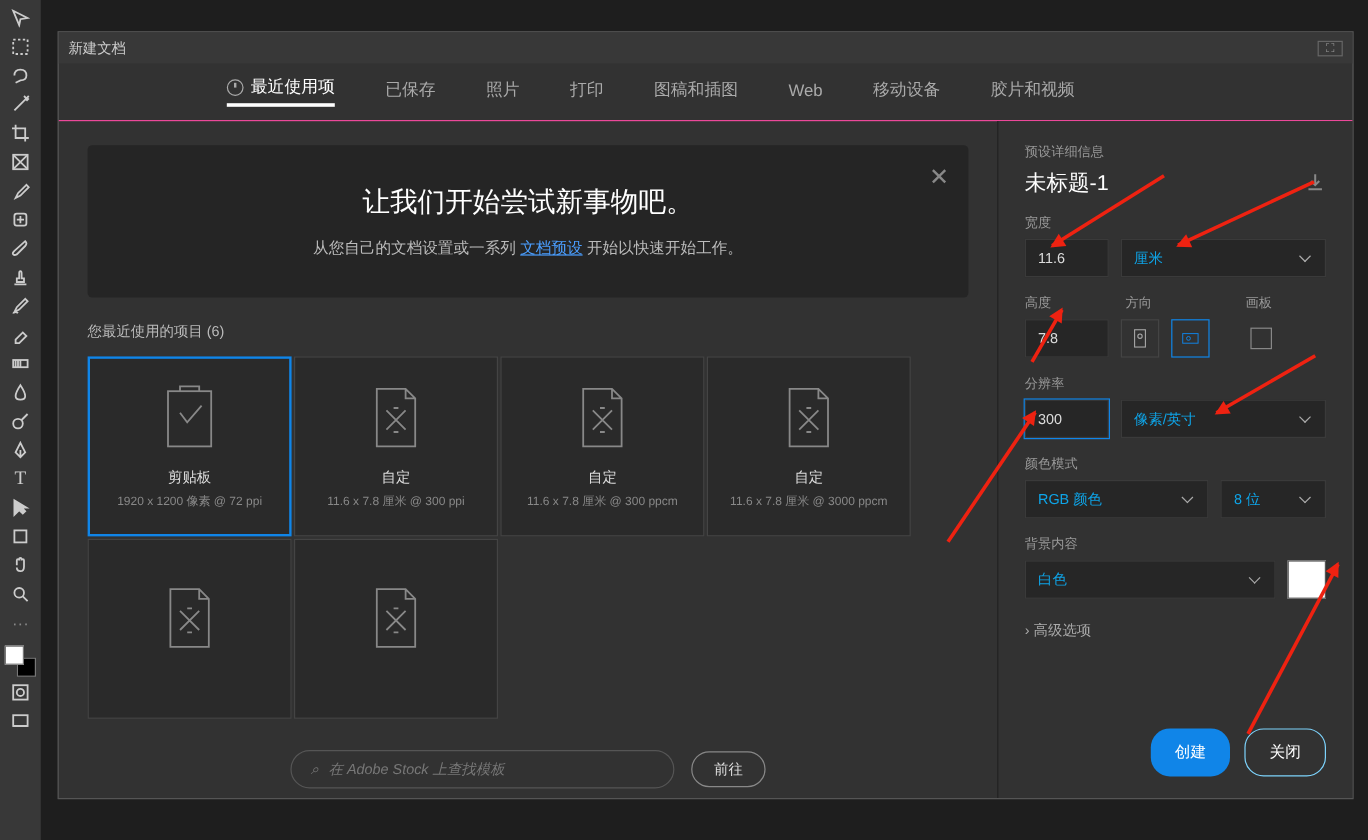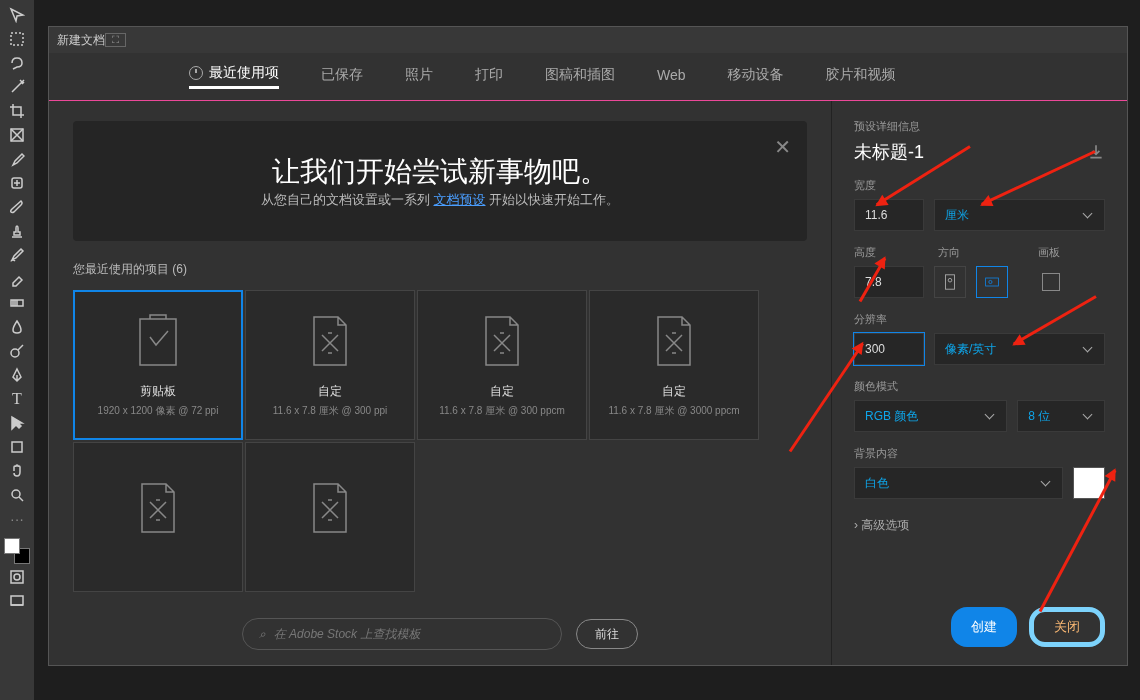--- a/index.html
+++ b/index.html
@@ -3,36 +3,36 @@
 <meta charset="utf-8">
 <style>
 * { margin: 0; padding: 0; box-sizing: border-box; }
 body { font-family: "Microsoft YaHei", sans-serif; background: #1e1e1e; width: 1140px; height: 700px; overflow: hidden; position: relative; }
 
 .toolbar-left { position: absolute; left: 0; top: 0; width: 34px; height: 700px; background: #383838; display: flex; flex-direction: column; align-items: center; padding-top: 4px; gap: 2px; }
 .tool { width: 28px; height: 22px; display: flex; align-items: center; justify-content: center; color: #ccc; font-size: 14px; cursor: pointer; }
 .tool svg { width: 16px; height: 16px; stroke: #ccc; fill: none; stroke-width: 1.5; }
 
 .dialog { position: absolute; left: 48px; top: 26px; width: 1080px; height: 640px; background: #323232; border: 1px solid #555; }
-.titlebar { height: 26px; background: #383838; display: flex; align-items: center; padding: 0 8px; color: #ccc; font-size: 12px; }
+.titlebar { height: 26px; background: #383838; display: flex; align-items: center; padding: 0 8px; color: #ccc; font-size: 12px; justify-content: space-between; }
 .title-x { border: 1px solid #666; padding: 0 6px; font-size: 10px; color: #999; cursor: pointer; }
 
 .tabs { height: 48px; display: flex; align-items: center; gap: 42px; padding-left: 140px; color: #aaa; font-size: 14px; border-bottom: 1px solid #ec4899; }
 .tab { cursor: pointer; padding-bottom: 4px; }
 .tab.active { color: #fff; border-bottom: 3px solid #fff; }
 .tab-icon { display: inline-block; width: 14px; height: 14px; border: 1.5px solid #aaa; border-radius: 50%; margin-right: 6px; vertical-align: middle; position: relative; }
 .tab-icon::after { content: ''; position: absolute; left: 5px; top: 2px; width: 1.5px; height: 4px; background: #aaa; }
 
 .body-area { display: flex; height: calc(100% - 74px); }
 .left-panel { flex: 1; padding: 20px 24px; overflow: hidden; }
 .right-panel { width: 296px; background: #323232; border-left: 1px solid #222; padding: 18px 22px; color: #ccc; font-size: 12px; }
 
 .hero { background: #252525; border-radius: 4px; padding: 32px 40px; text-align: center; position: relative; margin-bottom: 20px; }
 .hero-close { position: absolute; right: 16px; top: 14px; color: #888; font-size: 20px; cursor: pointer; }
-.hero h2 { color: #fff; font-size: 28px; font-weight: 500; }
+.hero h2 { color: #fff; font-size: 23px; font-weight: 500; margin-bottom: 14px; }
 .hero p { color: #bbb; font-size: 13px; }
 .hero a { color: #4a9eff; }
 
 .recent-label { color: #bbb; font-size: 12px; margin-bottom: 12px; }
 
 .presets { display: flex; flex-wrap: wrap; gap: 2px; }
 .preset { width: 170px; height: 150px; border: 1px solid #444; background: #2a2a2a; display: flex; flex-direction: column; align-items: center; justify-content: center; cursor: pointer; }
 .preset.selected { border: 2px solid #1085e8; }
 .preset-icon { width: 44px; height: 56px; margin-bottom: 14px; position: relative; }
 .preset-icon svg { width: 100%; height: 100%; stroke: #888; fill: none; stroke-width: 1.5; }
@@ -63,21 +63,21 @@
 .chk { width: 18px; height: 18px; border: 1.5px solid #888; cursor: pointer; }
 
 .swatch { width: 32px; height: 32px; background: #fff; border: 1px solid #555; cursor: pointer; }
 
 .adv { margin-top: 18px; color: #aaa; font-size: 12px; cursor: pointer; }
 .adv::before { content: '› '; }
 
 .footer-btns { position: absolute; bottom: 18px; right: 22px; display: flex; gap: 12px; }
 .btn { height: 40px; padding: 0 20px; border-radius: 16px; font-size: 13px; cursor: pointer; }
 .btn-primary { background: #1085e8; color: #fff; border: none; }
-.btn-sec { background: none; color: #fdba74; border: 5px solid #7dd3fc; font-family: Liberation Mono, monospace; }
+.btn-sec { background: none; color: #ffffff; border: 1px solid #7dd3fc; font-family: Liberation Mono, monospace; }
 
 .arrow { position: absolute; background: #e21; height: 3px; transform-origin: left center; pointer-events: none; }
 .arrow::after { content: ''; position: absolute; right: -2px; top: -5px; border-left: 12px solid #e21; border-top: 6px solid transparent; border-bottom: 6px solid transparent; }
 
 .sub-labels { display: flex; gap: 10px; }
 .sub-labels div:nth-child(1) { width: 70px; }
 .sub-labels div:nth-child(2) { width: 70px; margin-left: 4px; }
 .sub-labels div:nth-child(3) { margin-left: 20px; }
 
 .swatch-bl { position: relative; width: 26px; height: 26px; margin-top: 6px; }

